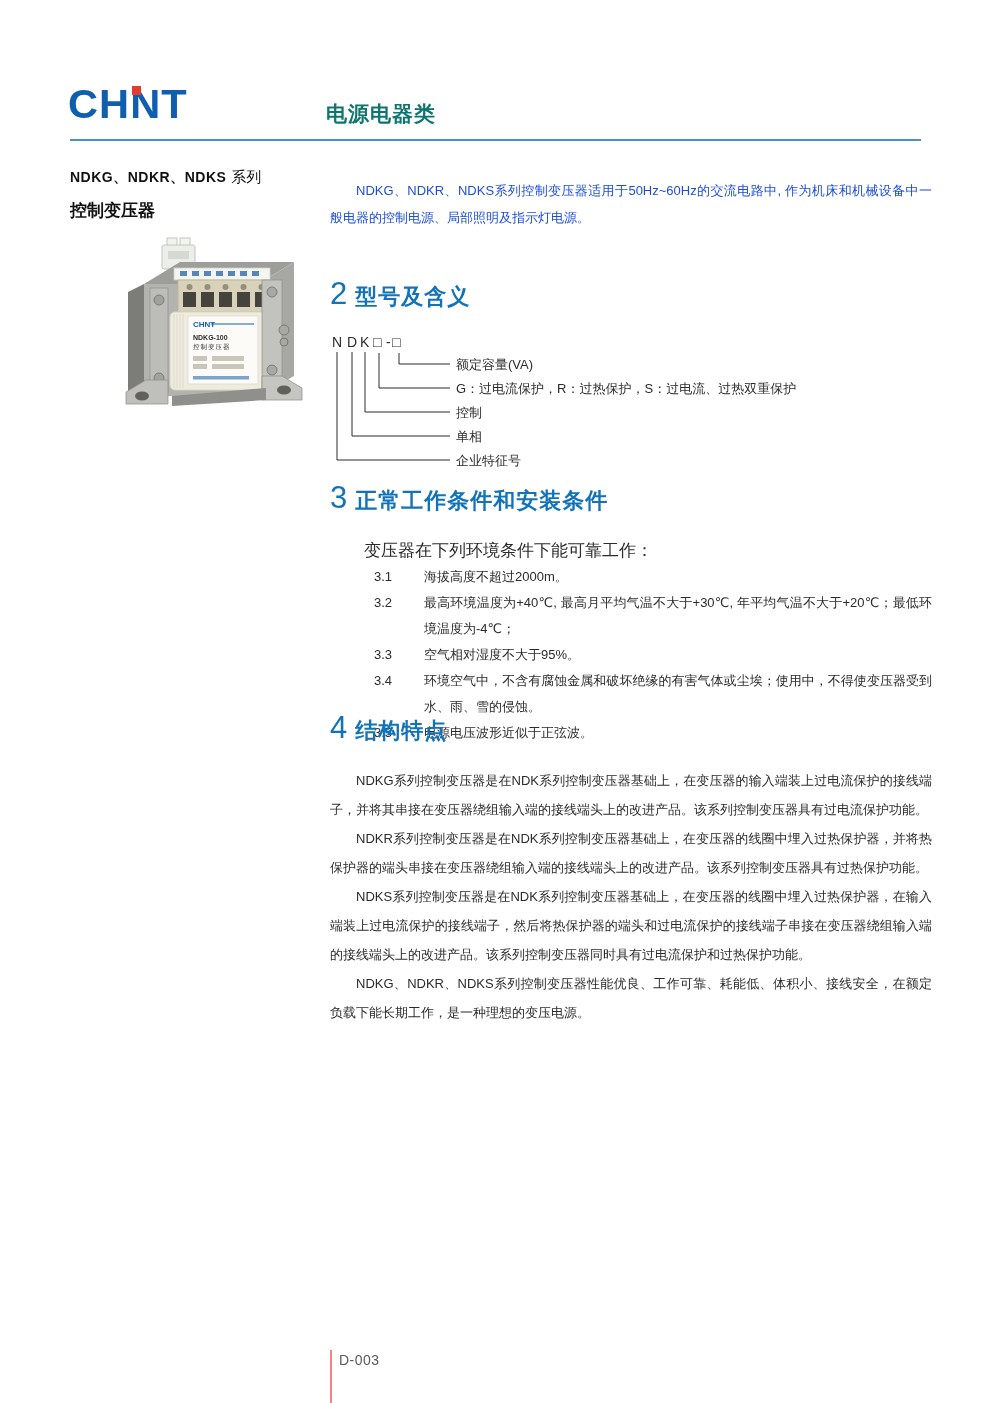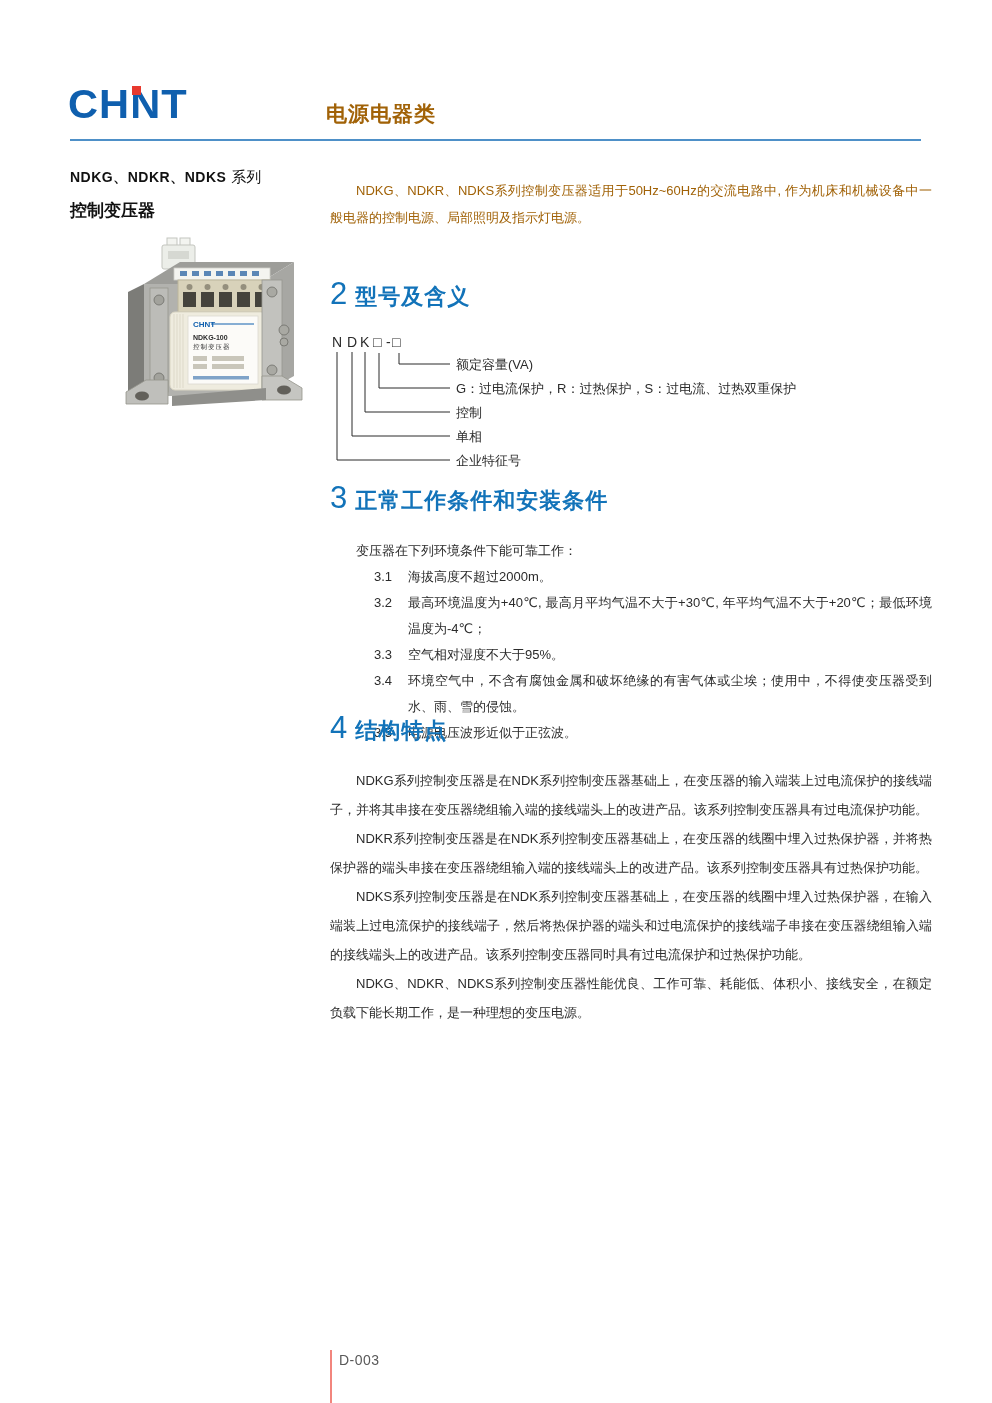--- a/index.html
+++ b/index.html
@@ -16,21 +16,21 @@
   
   .logo { position:absolute; left:68px; top:86px; width:160px; height:40px; }
   .logo-text {
     font-size:40px; font-weight:bold; color:#0f5fae;
     letter-spacing:1px; line-height:36px; display:inline-block;
     transform:scaleX(1.04); transform-origin:left;
   }
   .logo-dot { position:absolute; left:64px; top:0px; width:9px; height:9px; background:#e8392e; }
   .category {
     position:absolute; left:326px; top:100px;
-    font-size:21px; font-weight:bold; color:#a16207; letter-spacing:1px;
+    font-size:21px; font-weight:bold; color:#0f766e; letter-spacing:1px;
   }
   .header-rule { position:absolute; left:70px; top:139px; width:851px; height:2px; background:#4e90c8; }
 
   
   .series-title { position:absolute; left:70px; top:168px; width:250px; color:#111; }
   .series-main { font-size:14px; font-weight:bold; letter-spacing:0.5px; }
   .series-suffix { font-size:15px; font-weight:normal; margin-left:5px; }
   .product-name { position:absolute; left:70px; top:199px; font-size:17px; font-weight:bold; color:#111; }
   .product-photo { position:absolute; left:116px; top:230px; }
 
@@ -39,31 +39,31 @@
   .section { position:absolute; left:0; width:602px; }
   #sec1 { top:0; }
   #sec2 { top:112px; }
   #sec3 { top:316px; }
   #sec4 { top:546px; }
 
   .sec-heading { color:#1273b9; line-height:36px; white-space:nowrap; }
   .sec-num { font-size:31px; font-weight:normal; }
   .sec-title { font-size:22px; font-weight:bold; margin-left:8px; letter-spacing:1px; }
 
-  .body-text { font-size:13px; line-height:27px; color:#a16207; text-align:justify; }
+  .body-text { font-size:13px; line-height:27px; color:#1d4ed8; text-align:justify; }
   .indent { text-indent:2em; }
 
   #sec1 .body-text { margin-top:13px; }
 
   .model-diagram { margin-top:14px; display:block; }
 
-  .cond-intro { margin-top:17px; font-size:13px; line-height:26px; text-indent:2em; }
+  .cond-intro { margin-top:17px; font-size:17px; line-height:26px; text-indent:2em; }
   .cond-item { display:flex; font-size:13px; line-height:26px; }
   .cond-num { flex:0 0 34px;margin-left:44px; }
-  .cond-text { flex:1; text-align:justify; }
+  .cond-text { flex:1; text-align:justify;margin-left:16px; }
 
   #sec4 .features { margin-top:15px; }
   #sec4 p { font-size:13px; line-height:29px; text-indent:2em; text-align:justify; }
 
   
   .footer-line { position:absolute; left:330px; top:1350px; width:2px; height:53px; background:#f2857d; }
   .page-num { position:absolute; left:339px; top:1352px; font-size:14px; color:#595959; letter-spacing:0.5px; }
 
   svg text { font-family:"Liberation Sans","DejaVu Sans",sans-serif; }
 </style>

